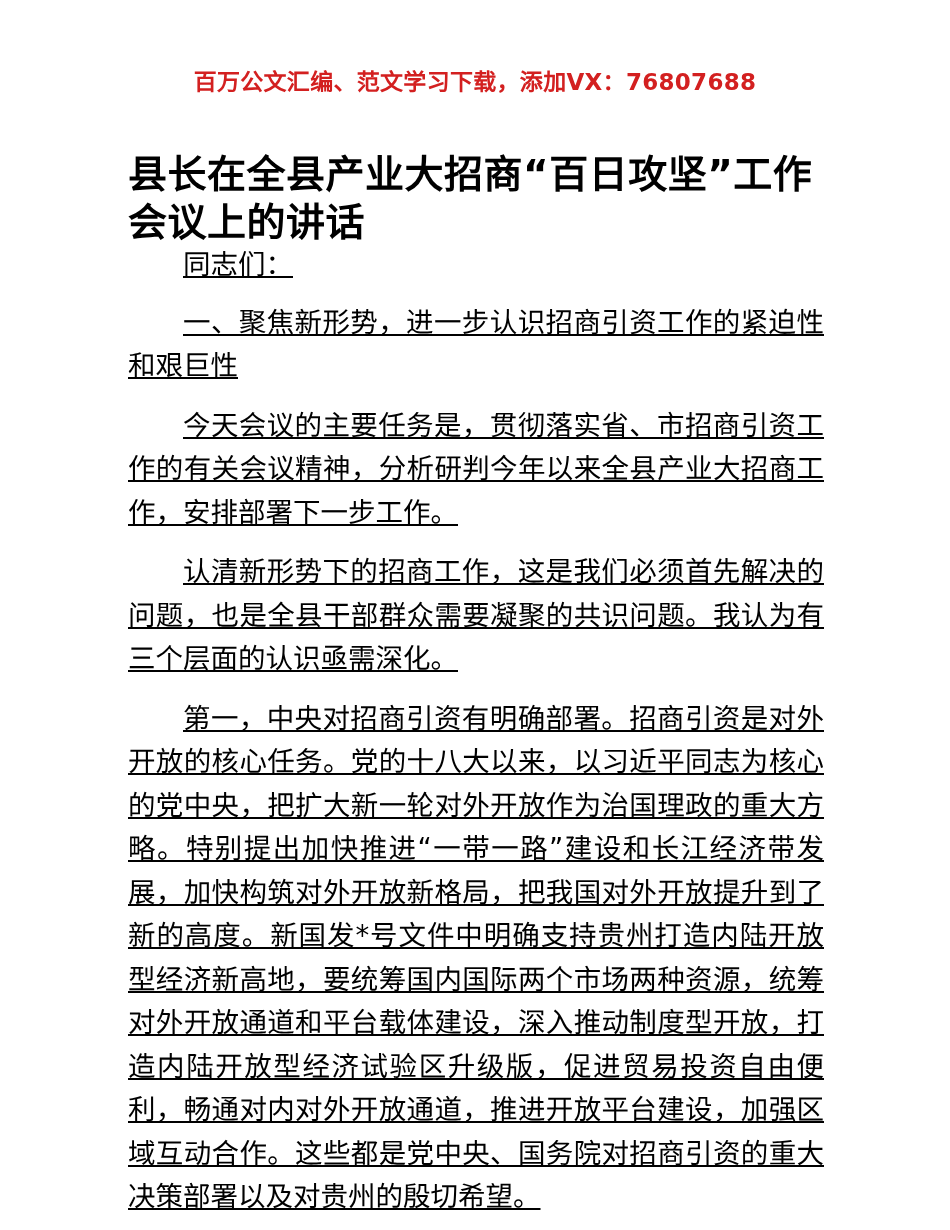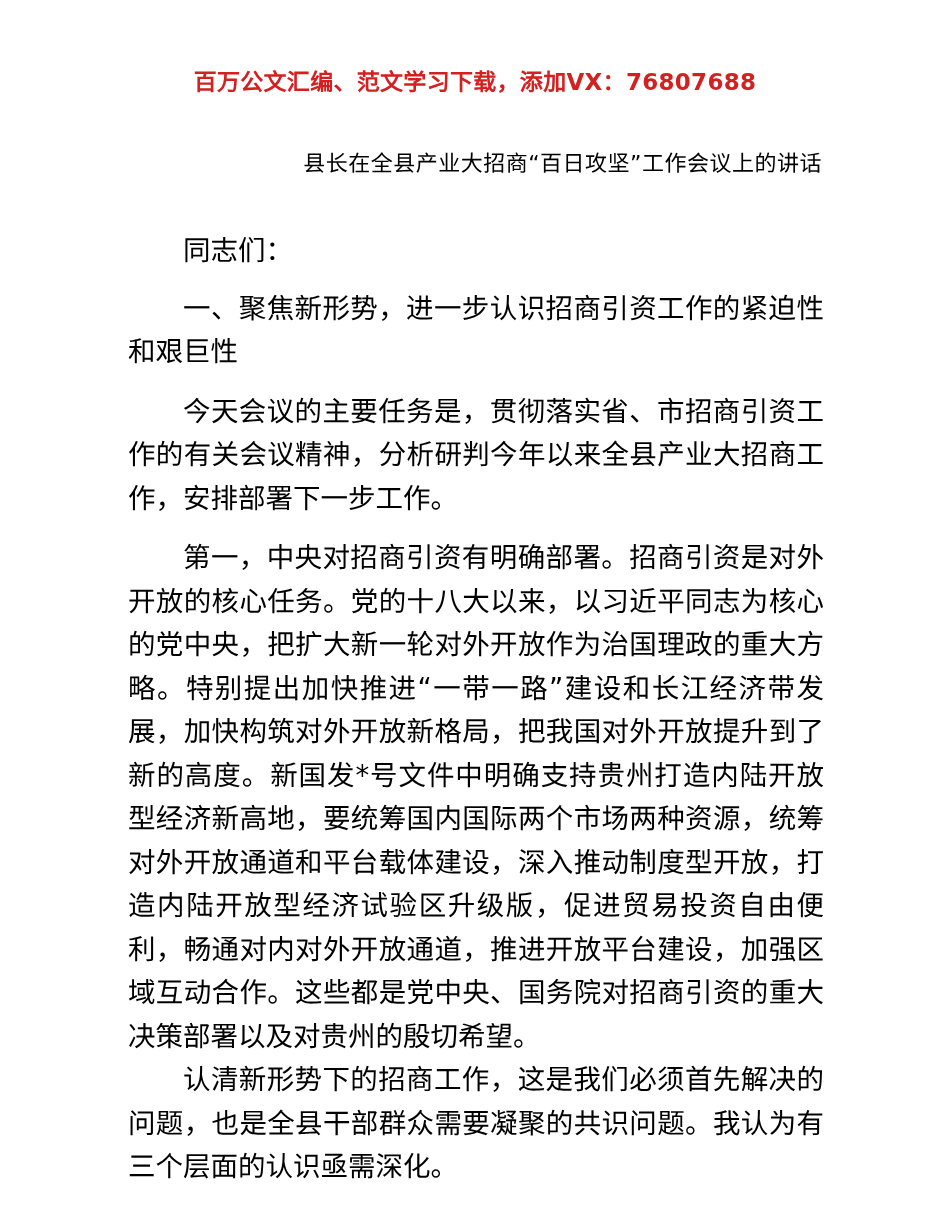--- a/index.html
+++ b/index.html
@@ -39,34 +39,35 @@
   .promo-header .promo-text {
     color: #d32020;
   }
 
   
   .doc-title {
     position: absolute;
     top: 110px;
     left: 128px;
     width: 694px;
-    text-align: right;
-    font-size: 22px;
+    text-align: left;
+    font-size: 39px;
     line-height: 48px;
-    font-weight: 400;
+    font-weight: 700;
     letter-spacing: 0.5px;
     color: #000000;
   }
 
   
   .doc-body {
     position: absolute;
-    top: 214px;
+    top: 228px;
     left: 128px;
     width: 696px;
+    text-decoration: underline;
   }
   .para {
     font-size: 27.5px;
     line-height: 43.5px;
     text-align: justify;
     text-justify: inter-ideograph;
     text-indent: 2em;
     margin: 0 0 16px 0;
     letter-spacing: 0px;
     color: #000000;
@@ -94,19 +95,19 @@
   <h1 class="doc-title">县长在全县产业大招商“百日攻坚”工作会议上的讲话</h1>
 
   <div class="doc-body">
 
     <p class="para salutation tight">同志们：</p>
 
     <p class="para">一、聚焦新形势，进一步认识招商引资工作的紧迫性和艰巨性</p>
 
     <p class="para">今天会议的主要任务是，贯彻落实省、市招商引资工作的有关会议精神，分析研判今年以来全县产业大招商工作，安排部署下一步工作。</p>
 
+    <p class="para">认清新形势下的招商工作，这是我们必须首先解决的问题，也是全县干部群众需要凝聚的共识问题。我认为有三个层面的认识亟需深化。</p>
+
     <p class="para last">第一，中央对招商引资有明确部署。招商引资是对外开放的核心任务。党的十八大以来，以习近平同志为核心的党中央，把扩大新一轮对外开放作为治国理政的重大方略。特别提出加快推进“一带一路”建设和长江经济带发展，加快构筑对外开放新格局，把我国对外开放提升到了新的高度。新国发*号文件中明确支持贵州打造内陆开放型经济新高地，要统筹国内国际两个市场两种资源，统筹对外开放通道和平台载体建设，深入推动制度型开放，打造内陆开放型经济试验区升级版，促进贸易投资自由便利，畅通对内对外开放通道，推进开放平台建设，加强区域互动合作。这些都是党中央、国务院对招商引资的重大决策部署以及对贵州的殷切希望。</p>
-
-    <p class="para">认清新形势下的招商工作，这是我们必须首先解决的问题，也是全县干部群众需要凝聚的共识问题。我认为有三个层面的认识亟需深化。</p>
 
   </div>
 
 </div>
 
 </body></html>

